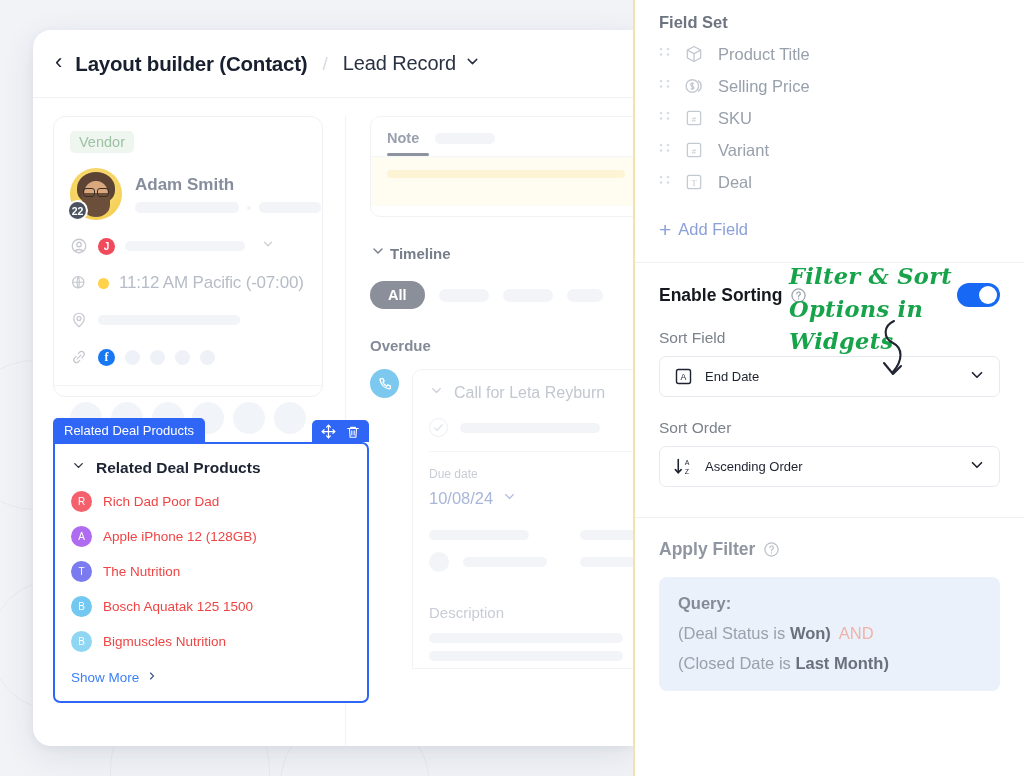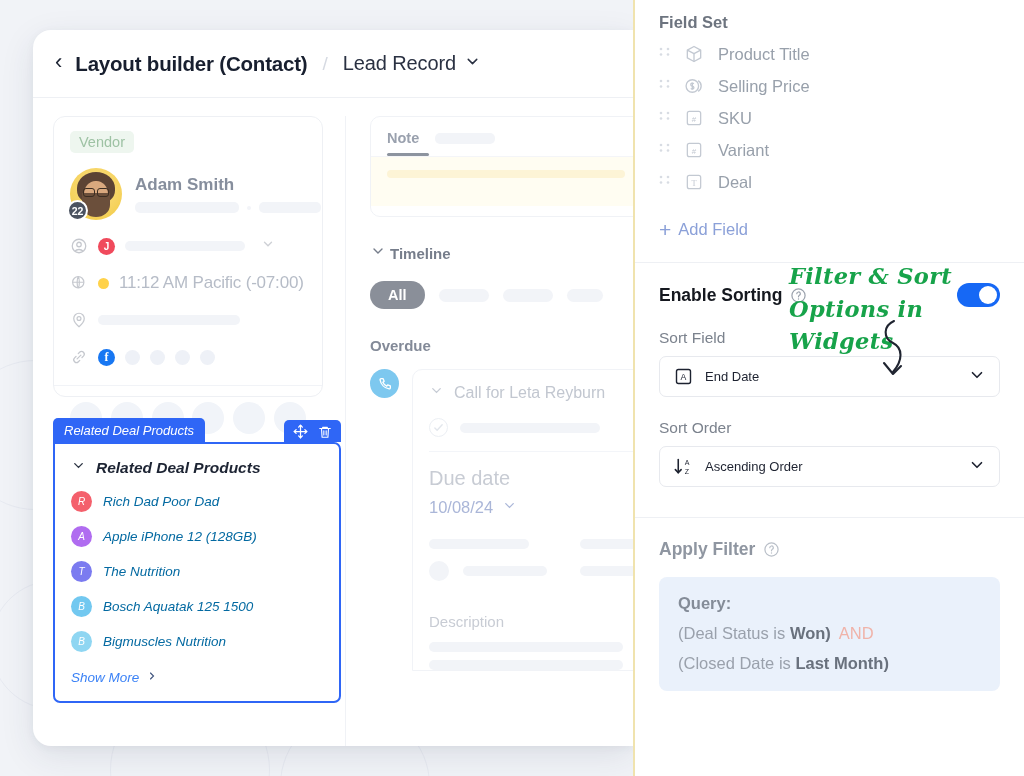--- a/index.html
+++ b/index.html
@@ -93,21 +93,21 @@
     font-family: "Liberation Serif", serif;
   }
   .soc-dot { width: 15px; height: 15px; border-radius: 50%; background: #eef1f7; flex:none; }
   .vendor-footer {
     display:flex; justify-content:space-between; align-items:center;
     border-top:1px solid #f1f3f7; margin:17px -16px 0 -16px; padding:16px 16px 0 16px;
   }
   .vf-circle { width: 32px; height: 32px; border-radius: 50%; background: #f1f4f9; }
 
   
-  .rdp-wrap { position: relative; margin-top: 20px; width: 288px; font-style: italic; }
+  .rdp-wrap { position: relative; margin-top: 20px; width: 316px; }
   .rdp-tabbar { display: flex; align-items: flex-end; height: 25px; }
   .rdp-tab {
     background: #2f66f6; color: #fff; font-size: 13px;
     padding: 5px 11px 4px 11px; border-radius: 5px 5px 0 0;
     white-space: nowrap;
   }
   .rdp-tools {
     margin-left: auto; background: #2f66f6; border-radius: 5px 5px 0 0;
     display: flex; align-items: center; gap: 10px; padding: 4px 9px 3px 9px;
   }
@@ -116,21 +116,21 @@
     border: 2px solid #2f66f6; border-radius: 0 7px 7px 7px;
     background: #fff; padding: 14px 16px 16px 16px;
   }
   .rdp-head { display: flex; align-items: center; gap: 10px; }
   .rdp-head-title { font-size: 15.5px; font-weight: bold; color: #1d2433; }
   .rdp-item { display: flex; align-items: center; gap: 11px; margin-top: 14px; }
   .rdp-av {
     width: 21px; height: 21px; border-radius: 50%; flex: none;
     color: #fff; font-size: 10px; display: flex; align-items: center; justify-content: center;
   }
-  .rdp-label { font-size: 13.5px; color: #0369a1; }
+  .rdp-label { font-size: 13.5px; color: #ef4444; }
   .rdp-more { display: flex; align-items: center; gap: 7px; margin-top: 18px; }
   .rdp-more span { font-size: 13.5px; color: #3b82f6; }
 
   
   .note-card {
     border: 1px solid #f0f2f6; border-radius: 10px; overflow: hidden;
     height: 101px; margin-right: -24px;
   }
   .note-head { display: flex; align-items: center; gap: 16px; padding: 13px 16px 0 16px; }
   .note-title { font-size: 14.5px; font-weight: bold; color: #9aa1ae; }
@@ -154,21 +154,21 @@
     display: flex; align-items: center; justify-content: center; color: #fff;
   }
   .task-card {
     flex: 1; border: 1px solid #f1f3f7; border-radius: 10px 0 0 0;
     padding: 13px 16px 0 16px; min-height: 300px;
   }
   .task-title-row { display:flex; align-items:center; gap: 10px; }
   .task-title { font-size: 16px; color: #c2c7d0; }
   .task-check { width:19px; height:19px; border-radius:50%; border:1.6px solid #eceff4; flex:none; display:flex;align-items:center;justify-content:center; }
   .task-sep { height:1px; background:#f3f5f9; margin: 14px 0 0 0; }
-  .due-label { font-size: 20px; color: #c8ccd4; margin-top: 15px; }
+  .due-label { font-size: 12px; color: #c8ccd4; margin-top: 15px; }
   .due-val { font-size: 16.5px; color: #aab6d8; display:flex; align-items:center; gap:9px; margin-top: 8px; }
   .desc-label { font-size: 15px; color: #c8ccd4; margin-top: 32px; }
 
   
   .right-panel {
     position: absolute; left: 633px; top: 0; width: 391px; height: 776px;
     background: #ffffff; border-left: 2px solid #f0e3ae;
   }
   .rp-sec { padding: 0 24px; }
   .rp-h {

